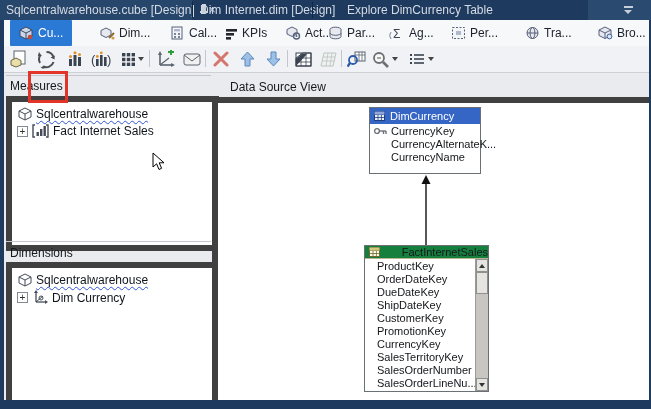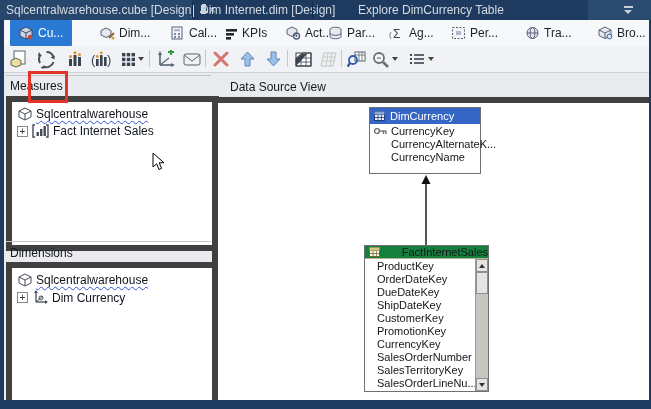--- a/index.html
+++ b/index.html
@@ -60,21 +60,21 @@
       <span class="lbl" style="margin-left:6px;">Sqlcentralwarehouse.cube [Design]</span>
       <span class="pinicon"></span>
       <span class="closex">×</span>
     </div>
     <div class="tabsep" style="left:192px;"></div>
     <div class="doctab" style="left:193px;width:118px;">
       <span class="lbl" style="margin-left:7px;">Dim Internet.dim [Design]</span>
     </div>
     <div class="tabsep" style="left:312px;"></div>
     <div class="doctab" style="left:340px;width:115px;">
-      <span class="lbl" style="margin-left:18px;">Explore DimCurrency Table</span>
+      <span class="lbl" style="margin-left:7px;">Explore DimCurrency Table</span>
     </div>
     <div class="tab-cap">
       <div class="chev">
           <div class="bar"></div>
           <div class="tri"></div>
         </div>
     </div>
   </div>
 
   <div class="client">
@@ -414,24 +414,24 @@
           <div class="trow" style="padding-left:12px;">
               <span>CustomerKey</span>
             </div>
           <div class="trow" style="padding-left:12px;">
               <span>PromotionKey</span>
             </div>
           <div class="trow" style="padding-left:12px;">
               <span>CurrencyKey</span>
             </div>
           <div class="trow" style="padding-left:12px;">
+              <span>SalesTerritoryKey</span>
+            </div>
+          <div class="trow" style="padding-left:12px;">
               <span>SalesOrderNumber</span>
-            </div>
-          <div class="trow" style="padding-left:12px;">
-              <span>SalesTerritoryKey</span>
             </div>
           <div class="trow" style="padding-left:12px;">
               <span>SalesOrderLineNu...</span>
             </div>
           <div class="trow" style="padding-left:12px;">
               <span>RevisionNumber</span>
             </div>
         </div>
         <div class="sbar">
           <div class="sbtn" style="top:0;">

